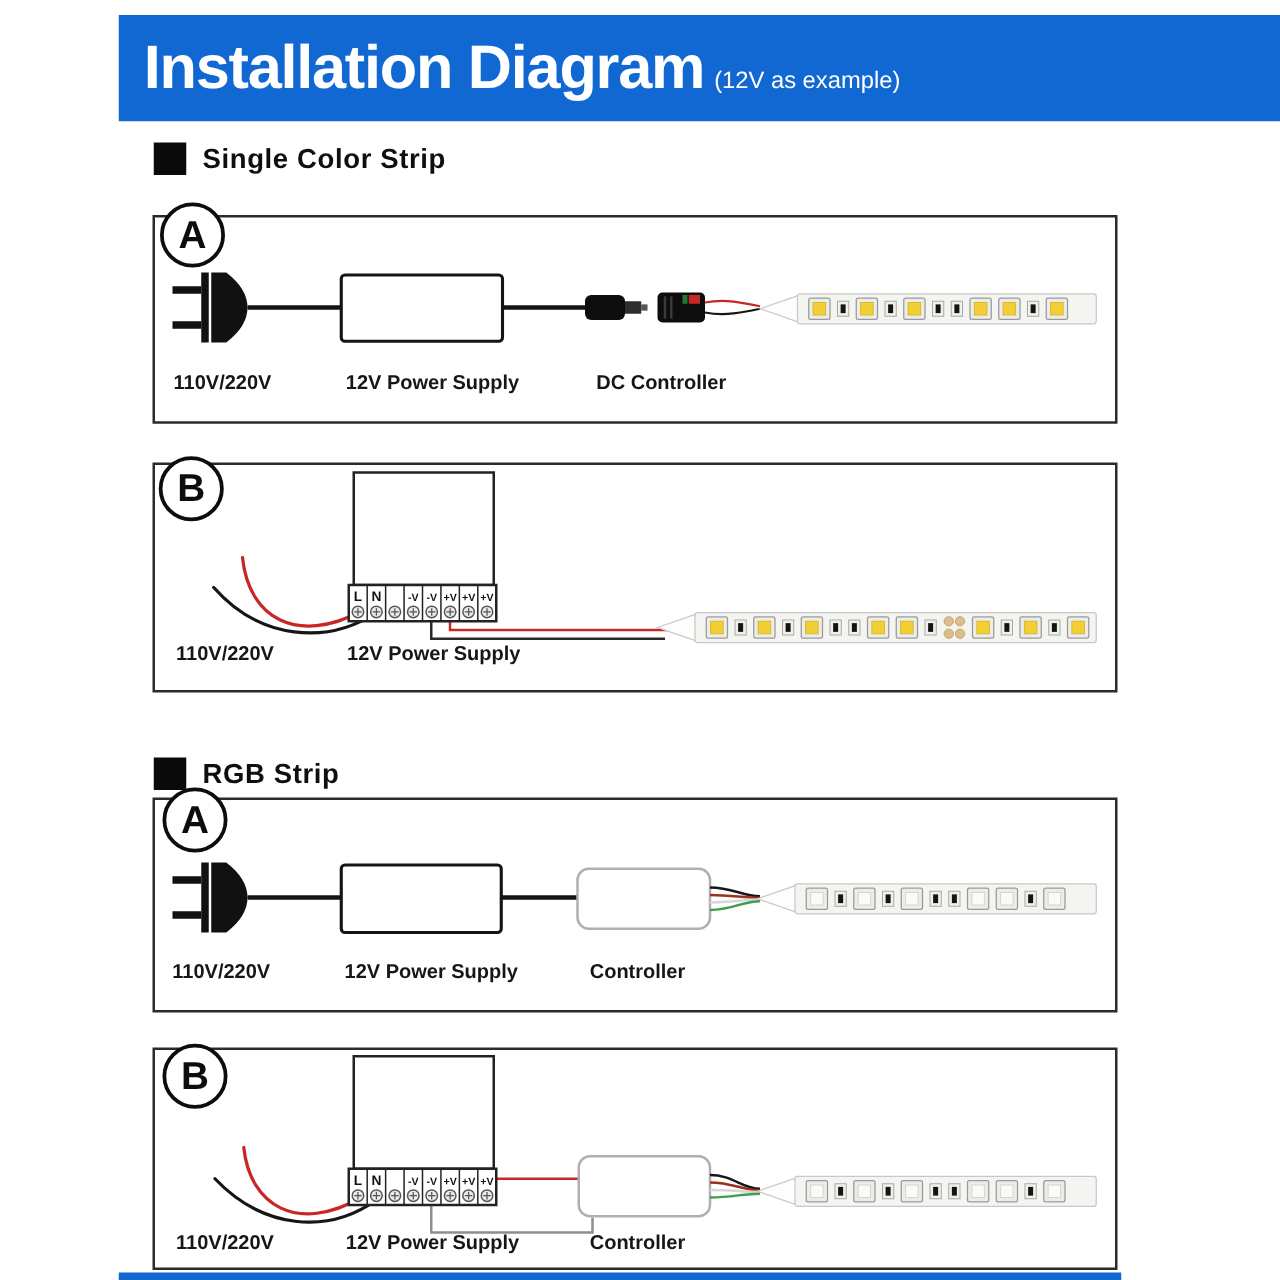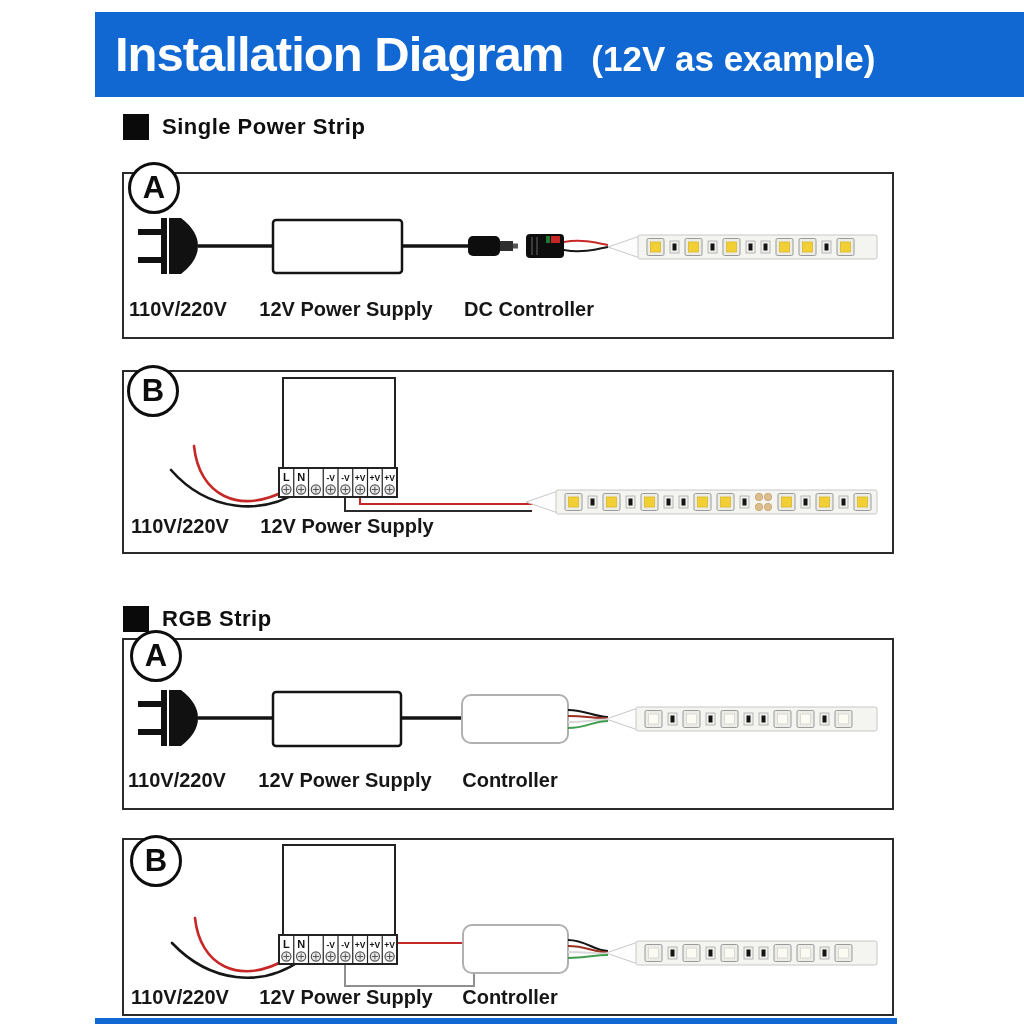--- a/index.html
+++ b/index.html
@@ -1,46 +1,46 @@
 <!DOCTYPE html>
 <html><head>
 <meta charset="utf-8">
 <style>
   html,body{margin:0;padding:0;background:#ffffff;}
   #canvas{position:relative;width:1024px;height:1024px;background:#ffffff;overflow:hidden;
           font-family:"Liberation Sans",sans-serif;}
   .banner{position:absolute;left:95px;top:12px;width:948px;height:85px;background:#1168d3;
           display:flex;align-items:baseline;padding-left:20px;box-sizing:border-box;}
   .banner .title{color:#ffffff;font-weight:bold;font-size:49px;letter-spacing:-1px;line-height:85px;}
-  .banner .subtitle{color:#ffffff;font-weight:bold;font-size:35px;margin-left:28px;}
+  .banner .subtitle{color:#ffffff;font-weight:normal;font-size:19px;margin-left:8px;}
   .section-heading{position:absolute;left:123px;display:flex;align-items:center;gap:13px;}
   .section-heading .bullet{width:26px;height:26px;background:#0a0a0a;display:inline-block;}
   .section-heading .heading-text{font-weight:bold;font-size:22px;color:#0f0f0f;letter-spacing:0.5px;}
   .diagram-box{position:absolute;border:2px solid #2b2b2b;background:#ffffff;}
   .variant-circle{position:absolute;width:46px;height:46px;border:3px solid #0d0d0d;border-radius:50%;
           background:#ffffff;display:flex;align-items:center;justify-content:center;
           font-weight:bold;font-size:31px;color:#0d0d0d;z-index:5;}
-  .lbl{position:absolute;transform:translateX(-50%);font-weight:bold;font-size:20px;color:#161616;
+  .lbl{position:absolute;transform:translateX(-50%);font-weight:bold;font-size:16px;color:#161616;
        white-space:nowrap;z-index:4;}
   #gfx{position:absolute;left:0;top:0;z-index:3;}
   .footer-bar{position:absolute;left:95px;top:1018px;width:802px;height:6px;background:#1168d3;}
 </style>
 </head>
 <body>
 
 <div id="canvas">
 
   <div class="banner">
     <span class="title">Installation Diagram</span>
     <span class="subtitle">(12V as example)</span>
   </div>
 
   <div class="section-heading" style="top:114px;">
     <span class="bullet"></span>
-    <span class="heading-text">Single Power Strip</span>
+    <span class="heading-text">Single Color Strip</span>
   </div>
 
   <div class="diagram-box" style="left:122px;top:172px;width:768px;height:163px;"></div>
   <div class="diagram-box" style="left:122px;top:370px;width:768px;height:180px;"></div>
 
   <div class="section-heading" style="top:606px;">
     <span class="bullet"></span>
     <span class="heading-text">RGB Strip</span>
   </div>
 

